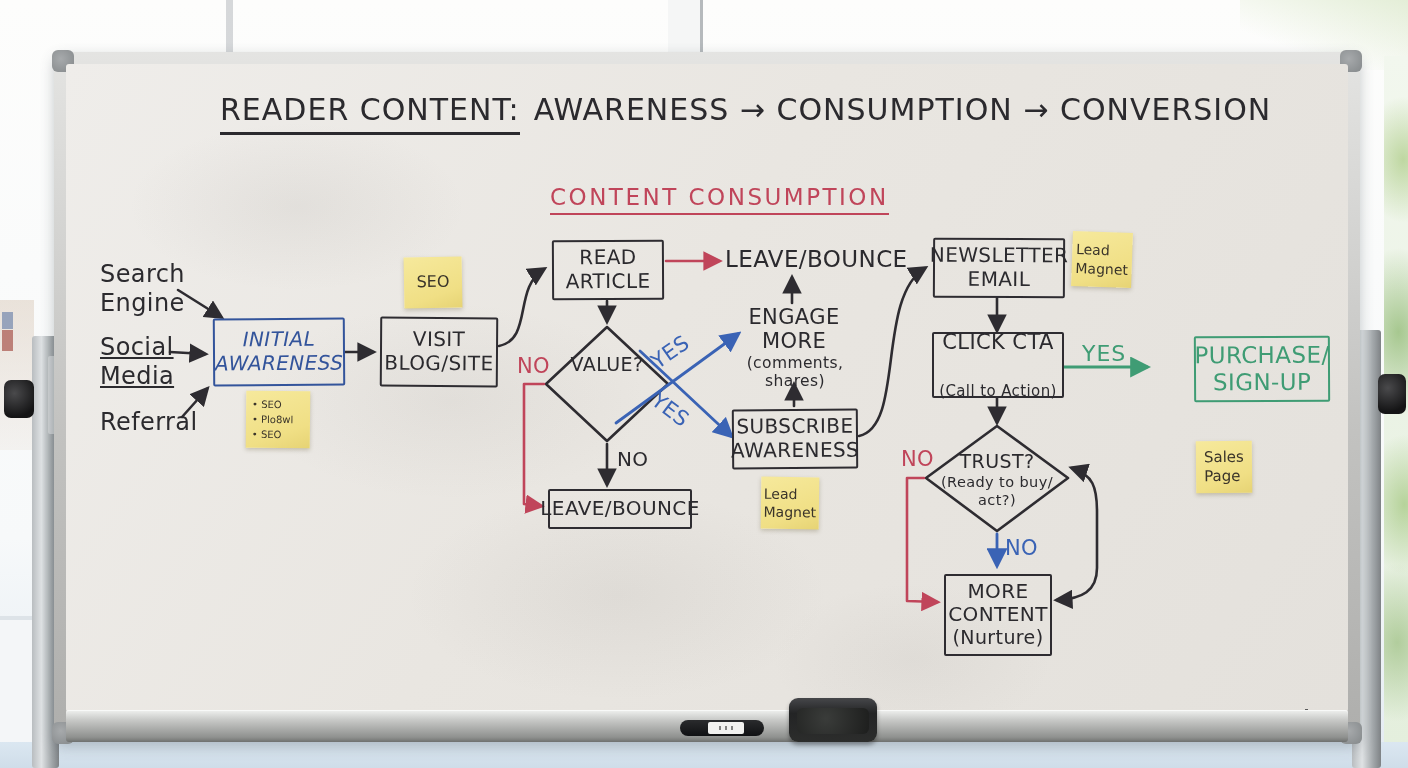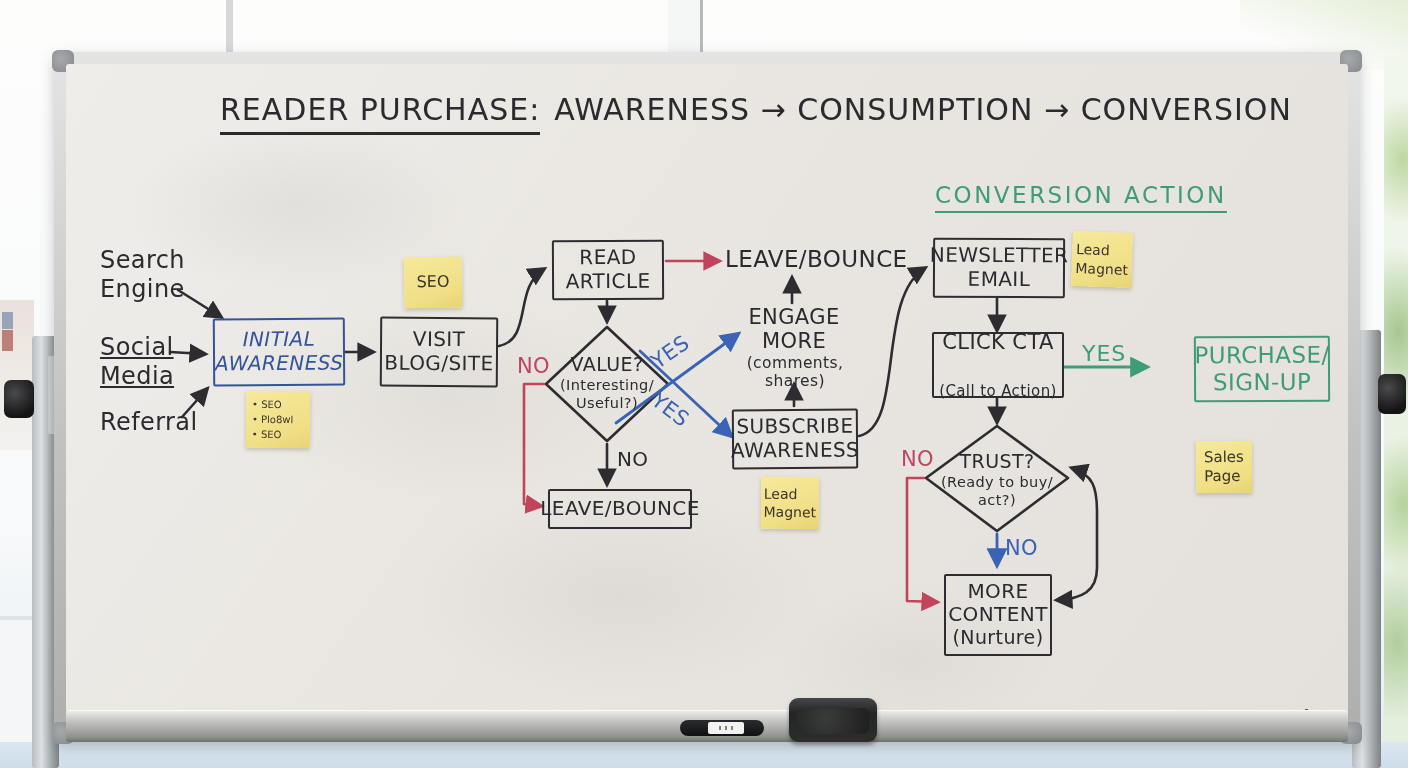--- a/index.html
+++ b/index.html
@@ -161,43 +161,41 @@
       <path d="M 616,423 L 738,334" marker-end="url(#mk-blue)"></path>
       <path d="M 640,351 L 731,436" marker-end="url(#mk-blue)"></path>
       <path d="M 997,534 L 997,565" marker-end="url(#mk-blue)"></path>
     </g>
     <g fill="none" stroke="#3f9c74" stroke-width="2.8" stroke-linecap="round" stroke-linejoin="round">
       <path d="M 1064,367 L 1147,367" marker-end="url(#mk-green)"></path>
     </g>
   </svg>
 
   <div class="abs page-title hand">
-    <span class="title-lead">READER PURCHASE:</span><span>AWARENESS → CONSUMPTION → CONVERSION</span>
-  </div>
-
-  <div class="abs section-h section-green hand" style="left:935px;top:182px;">CONVERSION ACTION</div>
-
-  <div class="abs src-label prelines hand" style="left:100px;top:246px;">Search
+    <span class="title-lead">READER CONTENT:</span><span>AWARENESS → CONSUMPTION → CONVERSION</span>
+  </div>
+
+  <div class="abs section-h section-red hand" style="left:550px;top:184px;">CONTENT CONSUMPTION</div>
+
+  <div class="abs src-label prelines hand" style="left:100px;top:260px;">Search
 Engine</div>
   <div class="abs src-label prelines hand" style="left:100px;top:333px;text-decoration:underline;">Social
 Media</div>
   <div class="abs src-label prelines hand" style="left:100px;top:408px;">Referral</div>
 
   <div class="abs node node-blue prelines hand" style="left:213px;top:318px;width:128px;height:64px;transform:rotate(-.4deg);">INITIAL
 AWARENESS</div>
   <div class="abs node prelines hand" style="left:380px;top:317px;width:114px;height:66px;transform:rotate(.4deg);">VISIT
 BLOG/SITE</div>
   <div class="abs node prelines hand" style="left:552px;top:240px;width:108px;height:56px;transform:rotate(-.3deg);">READ
 ARTICLE</div>
   <div class="abs plain-label hand" style="left:725px;top:246px;width:156px;font-size:23px;">LEAVE/BOUNCE</div>
 
   <div class="abs" style="left:545px;top:353px;width:124px;text-align:center;">
     <div class="hand" style="font-size:19px;">VALUE?</div>
-    <div class="sub prelines hand">(Interesting/
-Useful?)</div>
   </div>
 
   <div class="abs node prelines hand" style="left:548px;top:489px;width:140px;height:36px;">LEAVE/BOUNCE</div>
 
   <div class="abs" style="left:733px;top:305px;width:122px;text-align:center;">
     <div class="prelines hand" style="font-size:21px;line-height:1.15;">ENGAGE
 MORE</div>
   </div>
   <div class="abs hand" style="left:720px;top:354px;width:150px;text-align:center;font-size:15.5px;">(comments, shares)</div>
 

